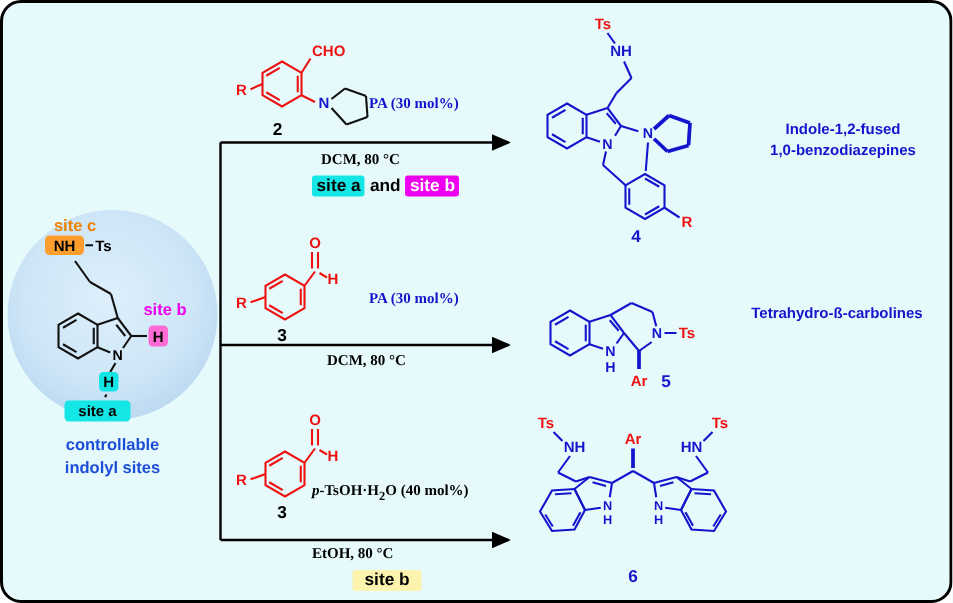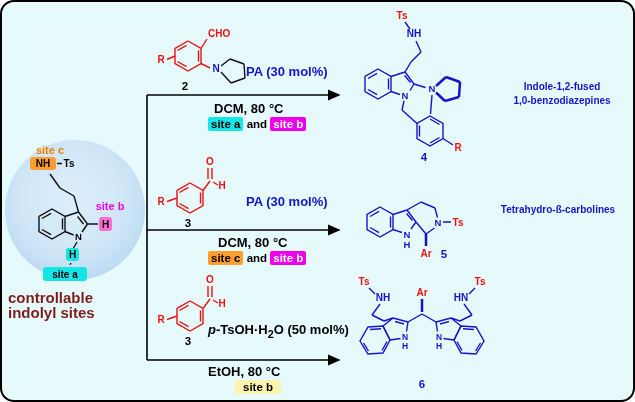--- a/index.html
+++ b/index.html
@@ -7,29 +7,29 @@
   .canvas {
     position: relative; width: 635px; height: 402px;
     background: #e6fafc; border: 2px solid #000; border-radius: 14px;
     overflow: hidden; font-family: "Liberation Sans", sans-serif;
   }
   .abs { position: absolute; }
   .circle {
     border-radius: 50%;
     background: radial-gradient(circle at 48% 42%, #ddeffb 0%, #cfe6f7 50%, #bcd9f1 76%, rgba(188,217,241,0) 100%);
   }
-  .cond { font-weight: bold; font-size: 13px; color: #000; white-space: nowrap; }
+  .cond { font-weight: bold; font-size: 10px; color: #000; white-space: nowrap; font-family: Liberation Serif, serif; }
   .catalyst { color: #1414cc; }
   .sites { font-weight: bold; font-size: 11.5px; white-space: nowrap; color:#000; }
   .hl-cyan    { background: #14e6e6; color: #000; padding: 1px 3px; border-radius: 2px; }
   .hl-magenta { background: #ee00ee; color: #fff; padding: 1px 3px; border-radius: 2px; }
   .hl-orange  { background: #ff9d2e; color: #000; padding: 1px 3px; border-radius: 2px; }
   .hl-yellow  { background: #fbf3ae; color: #000; padding: 1px 8px; border-radius: 2px; }
   .product-label { color: #1414cc; font-weight: bold; font-size: 10px; text-align: center; line-height: 14px; white-space: nowrap; }
-  .caption { font-weight: bold; font-size: 15px; color: #7f1d1d; line-height: 15px; }
+  .caption { font-weight: bold; font-size: 11px; color: #1d4ed8; text-align: center; line-height: 15px; }
   svg text { font-family: "Liberation Sans", sans-serif; font-weight: bold; }
   .s8 { font-size: 8.5px; } .s9 { font-size: 9.5px; } .s10 { font-size: 10px; }
   .s11 { font-size: 11px; } .s115 { font-size: 11.5px; }
   .f-black { fill: #000; } .f-red { fill: #ee1111; } .f-blue { fill: #1414cc; }
   .f-magenta { fill: #ee00ee; } .f-orange { fill: #f08000; }
   .bond { stroke: #111; stroke-width: 1.4; fill: none; }
   .bond-red { stroke: #ee1111; stroke-width: 1.4; fill: none; }
   .bond-blue { stroke: #1414cc; stroke-width: 1.4; fill: none; }
   .bold { stroke-width: 2.5; }
   .arrow { stroke: #000; stroke-width: 1.6; fill: none; }
@@ -180,25 +180,20 @@
       <line x1="15" y1="53.5" x2="25" y2="50"></line>
     </g>
     <text x="58" y="17" text-anchor="middle" class="s10 f-red">O</text>
     <text x="70" y="41" text-anchor="middle" class="s10 f-red">H</text>
     <text x="9" y="57" text-anchor="middle" class="s10 f-red">R</text>
     <text x="36" y="79" text-anchor="middle" class="s115 f-black">3</text>
   </svg>
 
   <div class="abs cond catalyst" style="left:244px;top:192px">PA (30 mol%)</div>
   <div class="abs cond" style="left:216px;top:233px">DCM, 80 °C</div>
-  <div class="abs sites" style="left:206px;top:250px">
-    <span class="hl-orange">site c</span>
-    <span>and</span>
-    <span class="hl-magenta">site b</span>
-  </div>
 
   <svg class="abs" style="left:348px;top:168px" width="135" height="110" viewBox="0 0 135 110">
     <g class="bond-blue">
       <polygon points="30,37 43,44.5 43,59.5 30,67 17,59.5 17,44.5"></polygon>
       <line x1="20" y1="46.5" x2="29" y2="41.3"></line>
       <line x1="40.5" y1="46.5" x2="40.5" y2="57.5"></line>
       <line x1="29" y1="62.7" x2="20" y2="57.5"></line>
       <line x1="43" y1="44.5" x2="57" y2="40"></line>
       <line x1="57" y1="40" x2="66" y2="52"></line>
       <line x1="56.5" y1="43.5" x2="62.5" y2="50.5"></line>
@@ -233,21 +228,21 @@
       <line x1="60" y1="31" x2="60" y2="20"></line>
       <line x1="61" y1="34" x2="66" y2="37"></line>
       <line x1="15" y1="53.5" x2="25" y2="50"></line>
     </g>
     <text x="58" y="17" text-anchor="middle" class="s10 f-red">O</text>
     <text x="70" y="41" text-anchor="middle" class="s10 f-red">H</text>
     <text x="9" y="57" text-anchor="middle" class="s10 f-red">R</text>
     <text x="36" y="79" text-anchor="middle" class="s115 f-black">3</text>
   </svg>
 
-  <div class="abs cond" style="left:206px;top:320px"><i>p</i><span>-TsOH·H</span><sub>2</sub><span>O (50 mol%)</span></div>
+  <div class="abs cond" style="left:206px;top:320px"><i>p</i><span>-TsOH·H</span><sub>2</sub><span>O (40 mol%)</span></div>
   <div class="abs cond" style="left:206px;top:362px">EtOH, 80 °C</div>
   <div class="abs sites" style="left:233px;top:379px">
     <span class="hl-yellow">site b</span>
   </div>
 
   <svg class="abs" style="left:340px;top:270px" width="160" height="130" viewBox="0 0 160 130">
     <text x="22" y="13" text-anchor="middle" class="s10 f-red">Ts</text>
     <line class="bond-blue" x1="27" y1="16" x2="33" y2="22"></line>
     <text x="41" y="29" text-anchor="middle" class="s10 f-blue">NH</text>
     <text x="138" y="13" text-anchor="middle" class="s10 f-red">Ts</text>

